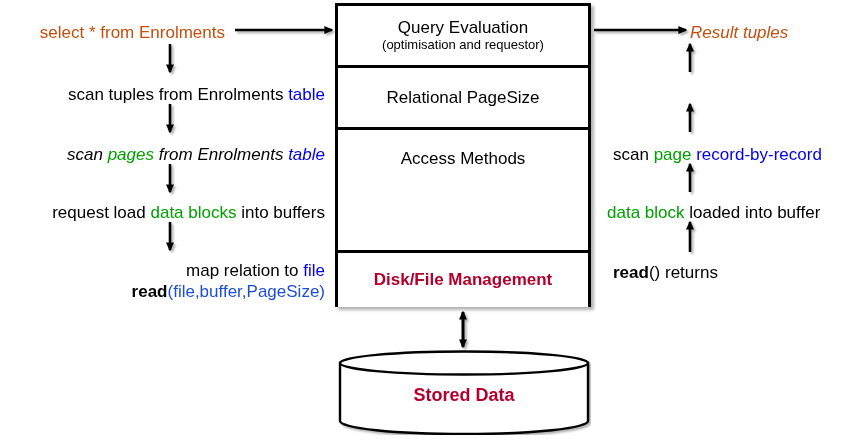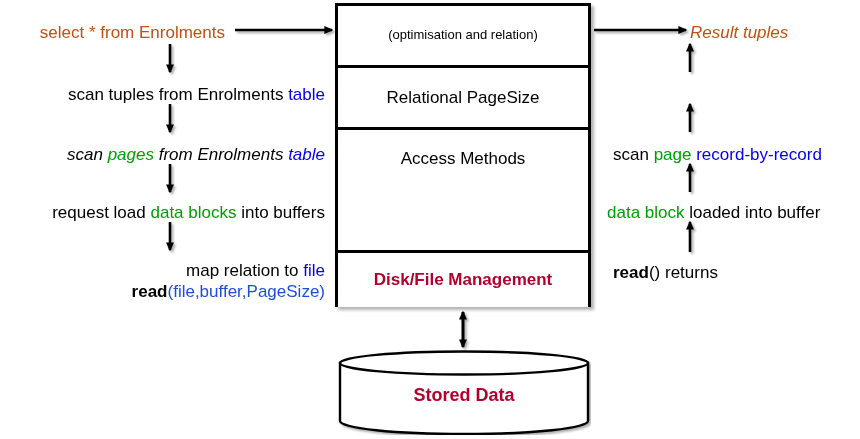--- a/index.html
+++ b/index.html
@@ -172,21 +172,22 @@
       <line x1="690" y1="192" x2="690" y2="164" marker-end="url(#ahead)"></line>
       <line x1="690" y1="252" x2="690" y2="222" marker-end="url(#ahead)"></line>
 
       <line x1="463" y1="347" x2="463" y2="312" marker-end="url(#ahead)"></line>
       <line x1="463" y1="312" x2="463" y2="347" marker-end="url(#ahead)"></line>
     </g>
   </svg>
 
   <div class="stack">
     <div class="layer l0">
-      <div class="layer-sub">(optimisation and relation)</div>
+      <div class="layer-title">Query Evaluation</div>
+      <div class="layer-sub">(optimisation and requestor)</div>
     </div>
     <div class="layer l1">
       <div class="layer-title">Relational PageSize</div>
     </div>
     <div class="layer l2">
       <div class="layer-title">Access Methods</div>
     </div>
     <div class="layer l4">
       <div class="layer-title danger">Disk/File Management</div>
     </div>

